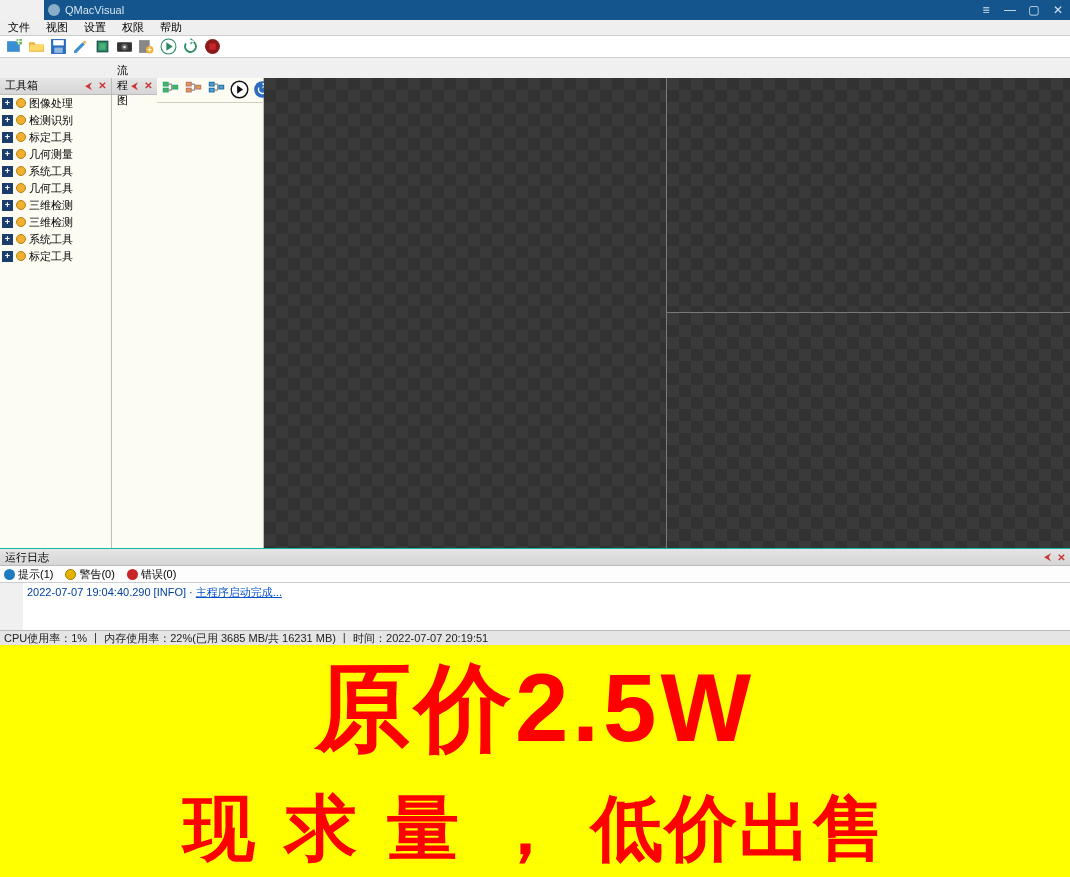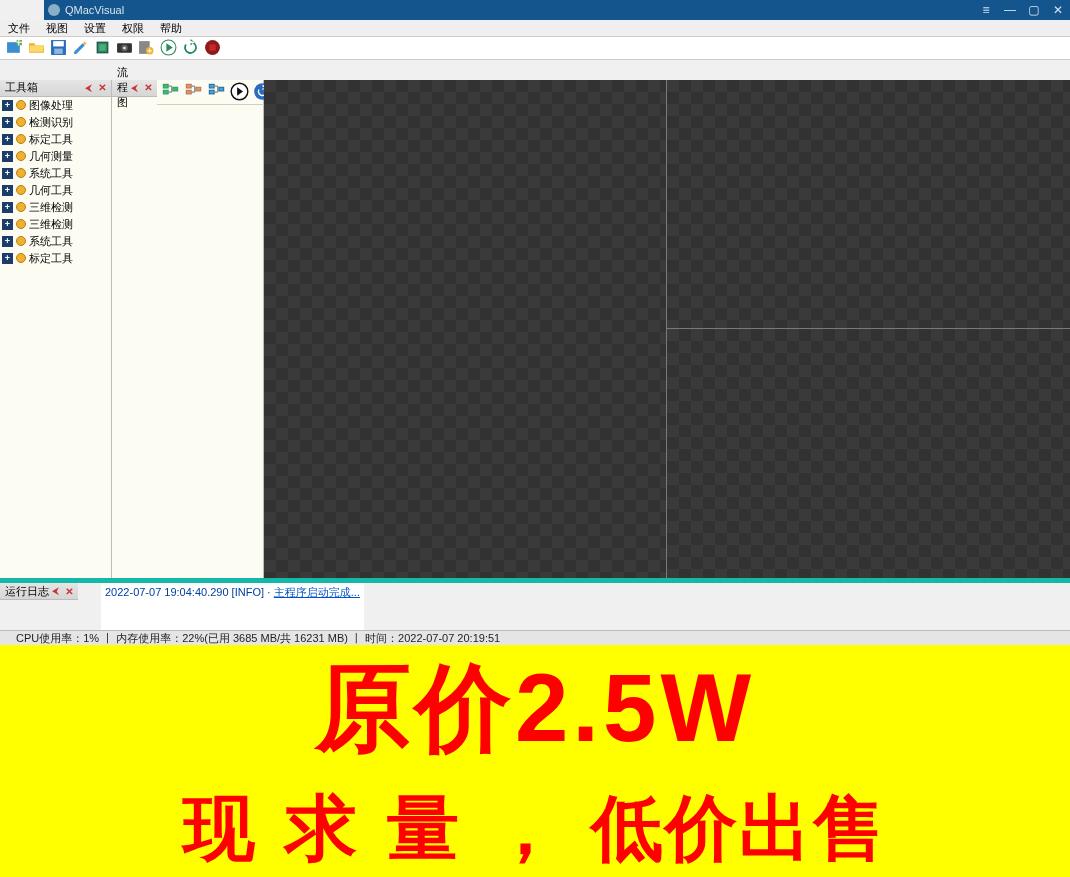--- a/index.html
+++ b/index.html
@@ -50,33 +50,33 @@
 
 
 .viewport { flex: 1; display: flex; }
 .checker { background-color: #3a3a3a; background-image: linear-gradient(45deg,#323232 25%,transparent 25%,transparent 75%,#323232 75%),linear-gradient(45deg,#323232 25%,transparent 25%,transparent 75%,#323232 75%); background-size: 24px 24px; background-position: 0 0,12px 12px; }
 .view-left { flex: 1; border-right: 1px solid #7a7a7a; }
 .view-right { width: 403px; display: flex; flex-direction: column; }
 .vr-top { flex: 1; border-bottom: 1px solid #7a7a7a; }
 .vr-bot { flex: 1; }
 
 
-.log-panel { border-top: 5px solid #14b8a6; display: flex; flex-direction: row; }
+.log-panel { border-top: 1px solid #14b8a6; display: flex; flex-direction: column; }
 .filter-bar { height: 17px; background: #fdfdfd; border-bottom: 1px solid #cdcdcd; display: flex; align-items: center; gap: 12px; padding-left: 4px; font-size: 11px; }
 .filt { display: flex; align-items: center; gap: 3px; cursor: pointer; }
 .fd { width: 11px; height: 11px; border-radius: 50%; }
 .fd.blue { background: #1e7bc2; }
 .fd.yellow { background: #e5b400; border: 1px solid #a07800; }
 .fd.red { background: #c62828; }
 .log-body { background: #fff; height: 47px; padding: 2px 4px; font-size: 11px; overflow: hidden; margin-left: 23px; }
 .log-line { color: #0040a0; font-family: "Courier New", monospace; }
 .log-line a { color: #0050cc; text-decoration: underline; }
 
 
-.statusbar { height: 15px; background: #e5e5e5; border-top: 1px solid #bcbcbc; display: flex; align-items: center; font-size: 11px; font-family: "Courier New", monospace; padding-left: 16px; color: #222; }
+.statusbar { height: 15px; background: #e5e5e5; border-top: 1px solid #bcbcbc; display: flex; align-items: center; font-size: 11px; font-family: "Courier New", monospace; padding-left: 4px; color: #222; }
 
 
 .banner { flex: 1; background: #ffff00; display: flex; flex-direction: column; align-items: center; justify-content: center; gap: 6px; }
 .banner-l1 { color: #ff0000; font-weight: 900; font-size: 96px; letter-spacing: 4px; }
 .banner-l2 { color: #ff0000; font-weight: 900; font-size: 72px; letter-spacing: 2px; }
 .wide { letter-spacing: 30px; }
 </style>
 </head>
 <body>
 
@@ -302,20 +302,34 @@
 </div>
 
 <div class="log-panel">
   <div class="panel-header">
     <span class="label">运行日志</span>
     <div class="panel-ctrls">
       <div class="pc pin">⮜</div>
       <div class="pc close">✕</div>
     </div>
   </div>
+  <div class="filter-bar">
+    <div class="filt">
+        <span class="fd blue"></span>
+        <span>提示(1)</span>
+      </div>
+    <div class="filt">
+        <span class="fd yellow"></span>
+        <span>警告(0)</span>
+      </div>
+    <div class="filt">
+        <span class="fd red"></span>
+        <span>错误(0)</span>
+      </div>
+  </div>
   <div class="log-body">
     <div class="log-line"><span>2022-07-07 19:04:40.290 [INFO]  · </span><a>主程序启动完成...</a></div>
   </div>
 </div>
 
 <div class="statusbar">
   <span>CPU使用率：1%  丨 内存使用率：22%(已用 3685 MB/共 16231 MB)  丨 时间：2022-07-07 20:19:51</span>
 </div>
 
 <div class="banner">

